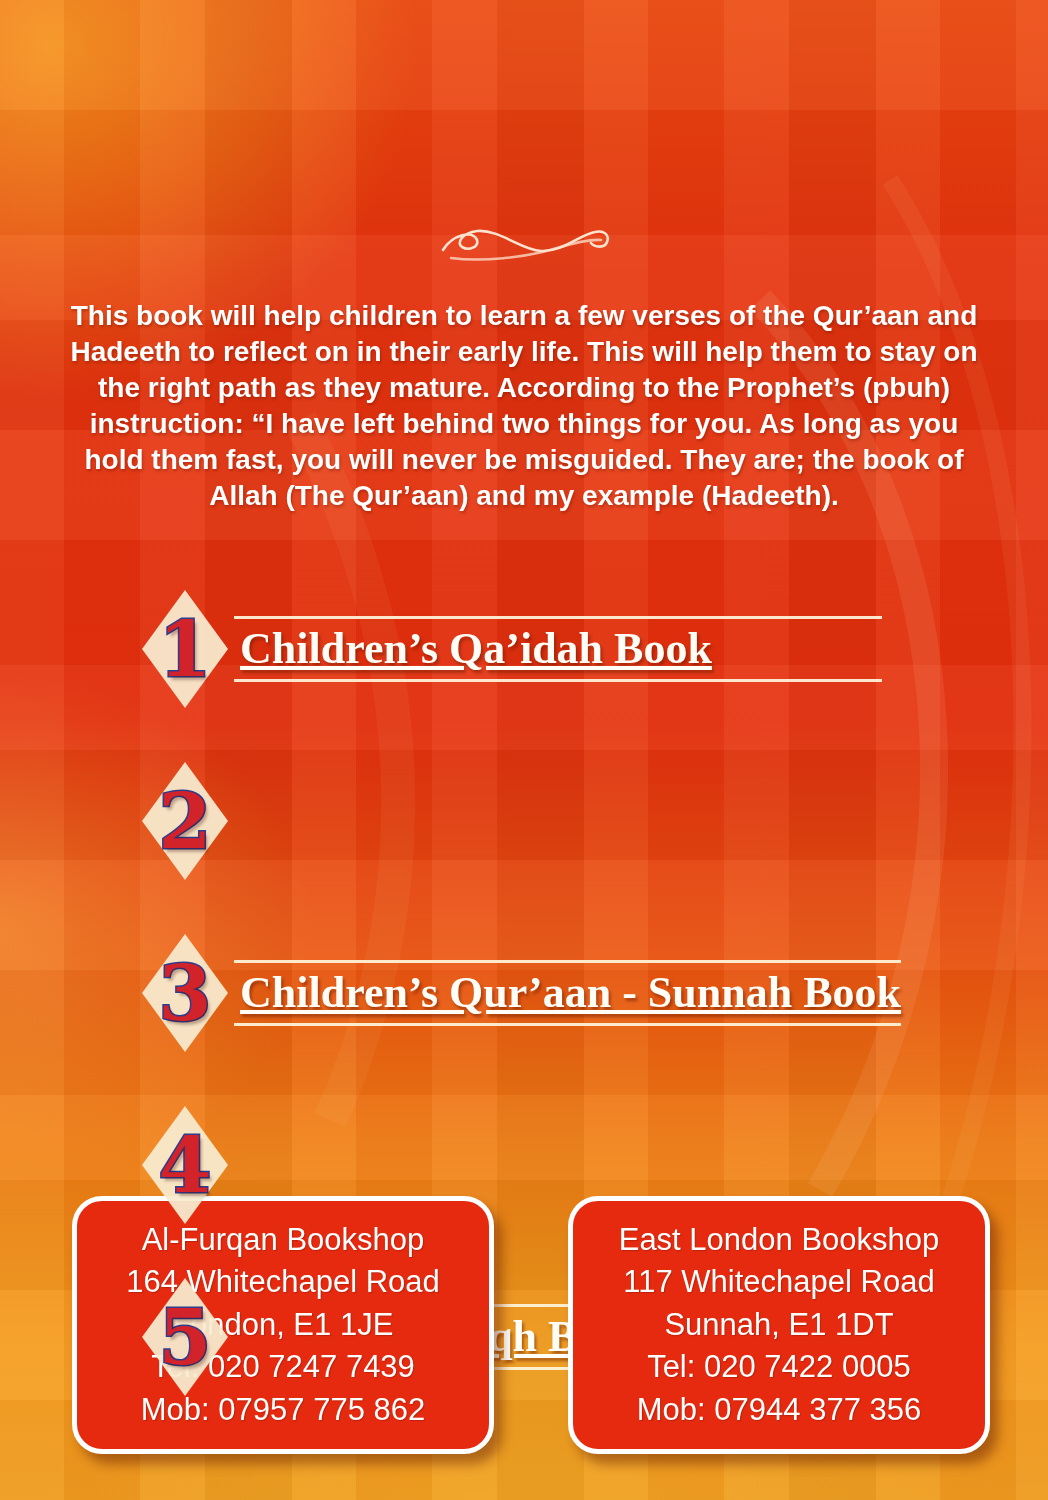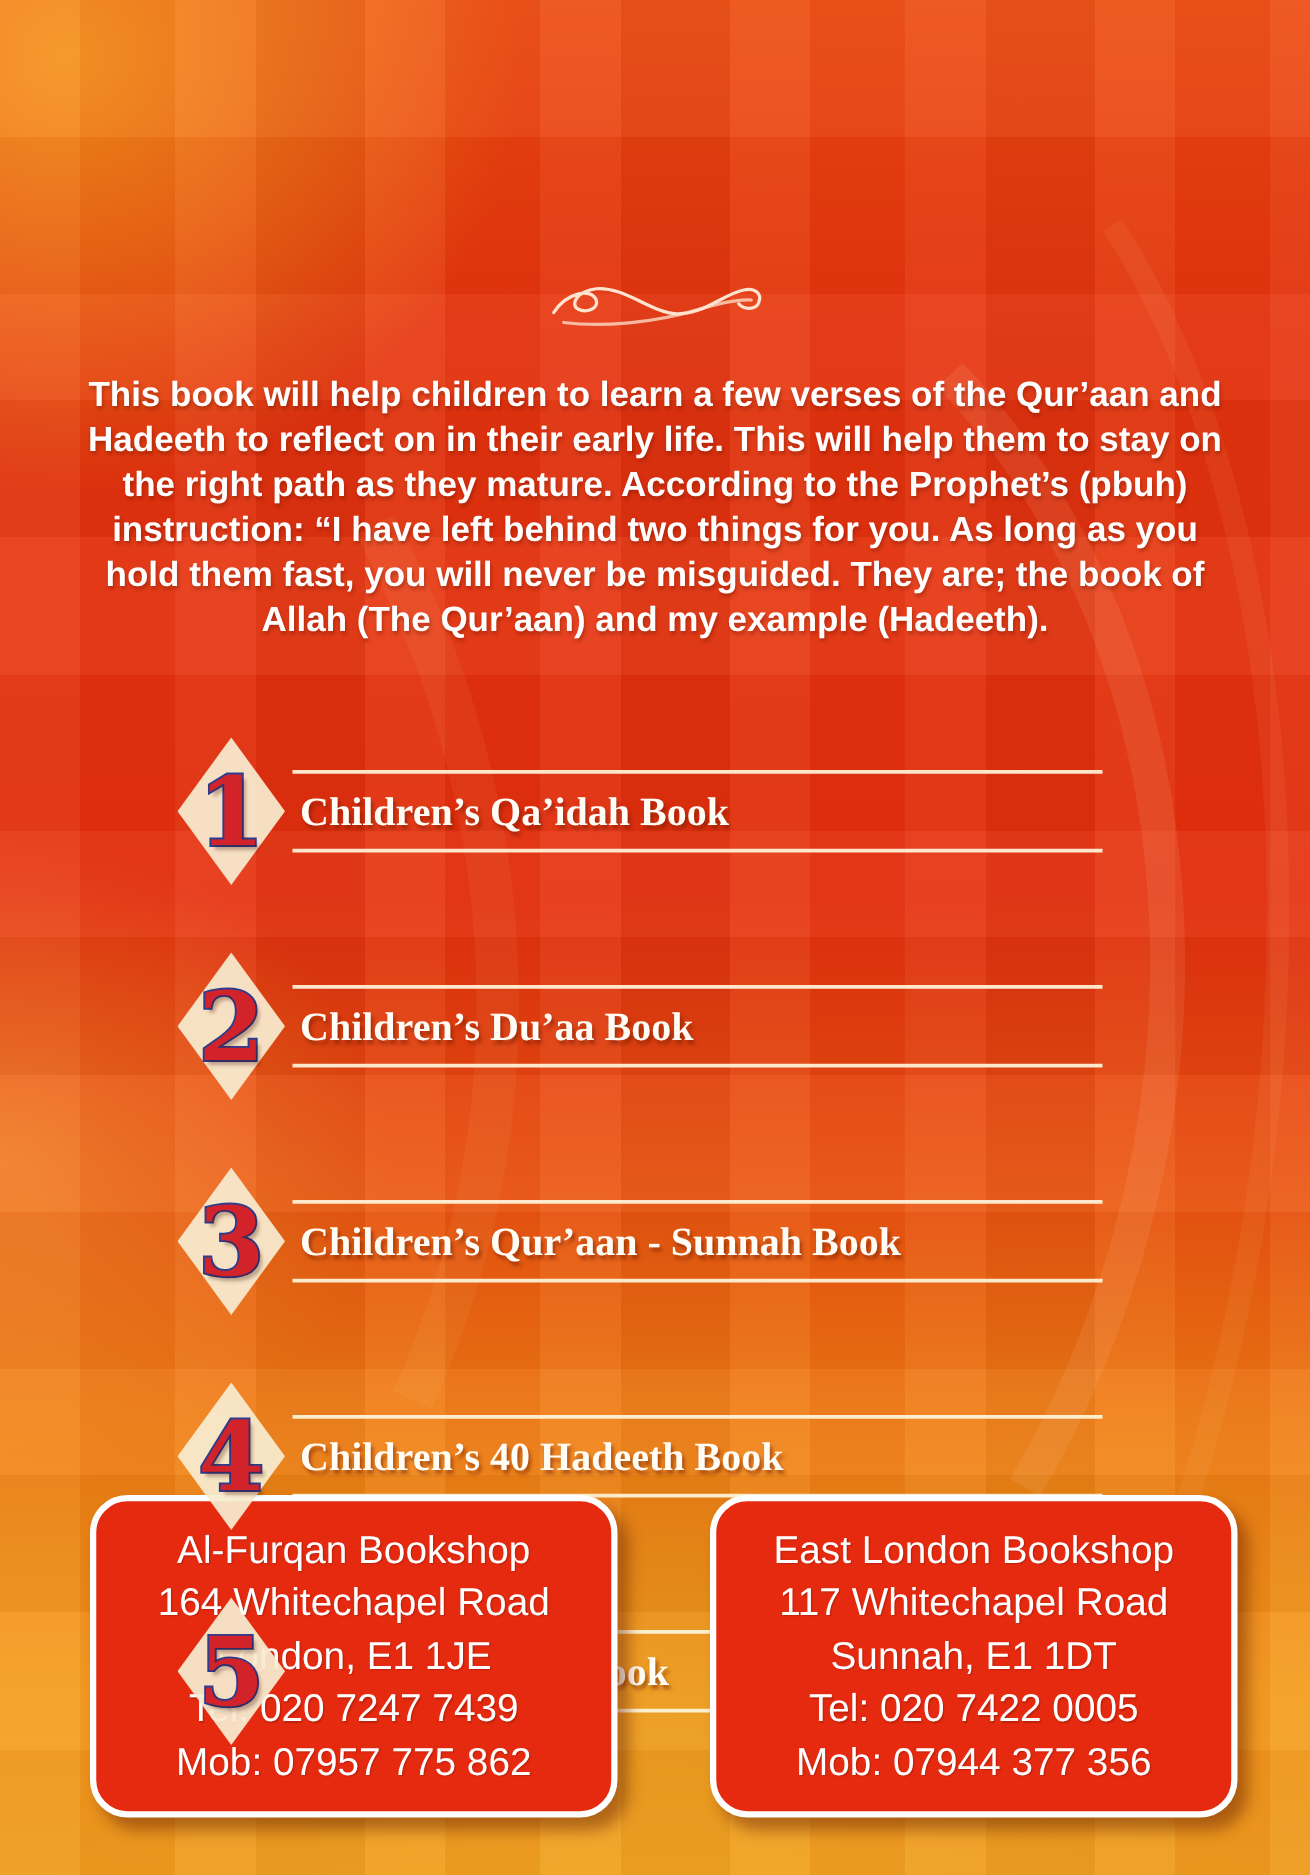--- a/index.html
+++ b/index.html
@@ -50,24 +50,25 @@
   }
   .book-body{
     flex:1;
     border-top:3px solid rgba(255,246,220,.92);
     border-bottom:3px solid rgba(255,246,220,.92);
     padding:7px 0 7px 6px;
     margin-left:-14px;
   }
   .book-title{
     font-family:"Liberation Serif",serif;
-    font-size:32px;line-height:46px;font-weight:600;
+    font-size:44px;line-height:46px;font-weight:600;
     color:#fffdf6;
     text-shadow:2px 3px 3px rgba(110,25,0,.5);
     white-space:nowrap;
+    text-decoration:underline;
   }
   .shop-box{
     position:absolute;top:1196px;width:422px;height:258px;
     background:#e52a10;
     border:5px solid #ffffff;border-radius:30px;
     box-shadow:8px 10px 12px rgba(95,25,0,.45);
     box-sizing:border-box;
     display:flex;flex-direction:column;justify-content:center;
     text-align:center;color:#fff;
     font-size:31px;line-height:42.5px;font-weight:400;
@@ -114,46 +115,40 @@
       </div>
     </div>
 
     <div class="book-item">
       <div class="marker">
         <svg viewBox="0 0 86 118">
           <polygon points="43,0 86,59 43,118 0,59" fill="#f8ecd0" opacity="0.93"></polygon>
         </svg>
         <div class="num">2</div>
       </div>
-      <div class="book-body">
-        <div class="book-title">Children’s Du’aa Book</div>
-      </div>
     </div>
 
     <div class="book-item">
       <div class="marker">
         <svg viewBox="0 0 86 118">
           <polygon points="43,0 86,59 43,118 0,59" fill="#f8ecd0" opacity="0.93"></polygon>
         </svg>
         <div class="num">3</div>
       </div>
       <div class="book-body">
         <div class="book-title">Children’s Qur’aan - Sunnah Book</div>
       </div>
     </div>
 
     <div class="book-item">
       <div class="marker">
         <svg viewBox="0 0 86 118">
           <polygon points="43,0 86,59 43,118 0,59" fill="#f8ecd0" opacity="0.93"></polygon>
         </svg>
         <div class="num">4</div>
-      </div>
-      <div class="book-body">
-        <div class="book-title">Children’s 40 Hadeeth Book</div>
       </div>
     </div>
 
     <div class="book-item">
       <div class="marker">
         <svg viewBox="0 0 86 118">
           <polygon points="43,0 86,59 43,118 0,59" fill="#f8ecd0" opacity="0.93"></polygon>
         </svg>
         <div class="num">5</div>
       </div>

